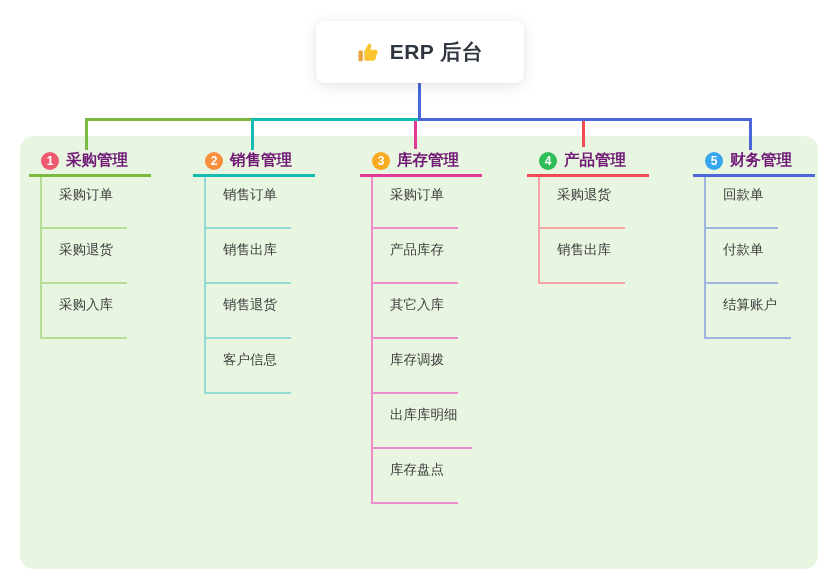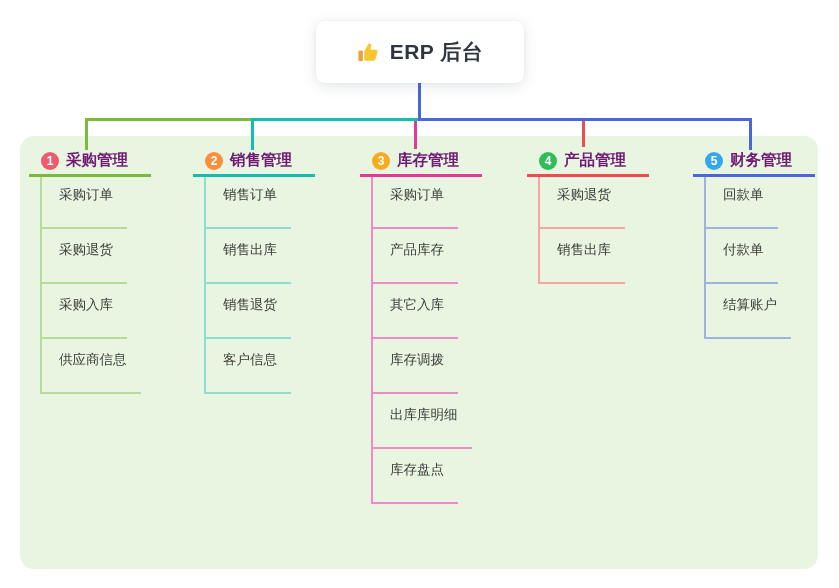--- a/index.html
+++ b/index.html
@@ -63,21 +63,20 @@
 
   <div class="branch b0" style="--c: #7cb93f; --cl: #b7dc96; --badge: #ee5a6e;">
     <div class="branch-header">
       <span class="badge">1</span>
       <span class="branch-title">采购管理</span>
     </div>
     <div class="children">
       <div class="child">采购订单</div>
       <div class="child">采购退货</div>
       <div class="child">采购入库</div>
-      <div class="child">供应商信息</div>
     </div>
   </div>
 
   <div class="branch b1" style="--c: #16bcb1; --cl: #90dbd2; --badge: #f98e3d;">
     <div class="branch-header">
       <span class="badge">2</span>
       <span class="branch-title">销售管理</span>
     </div>
     <div class="children">
       <div class="child">销售订单</div>

